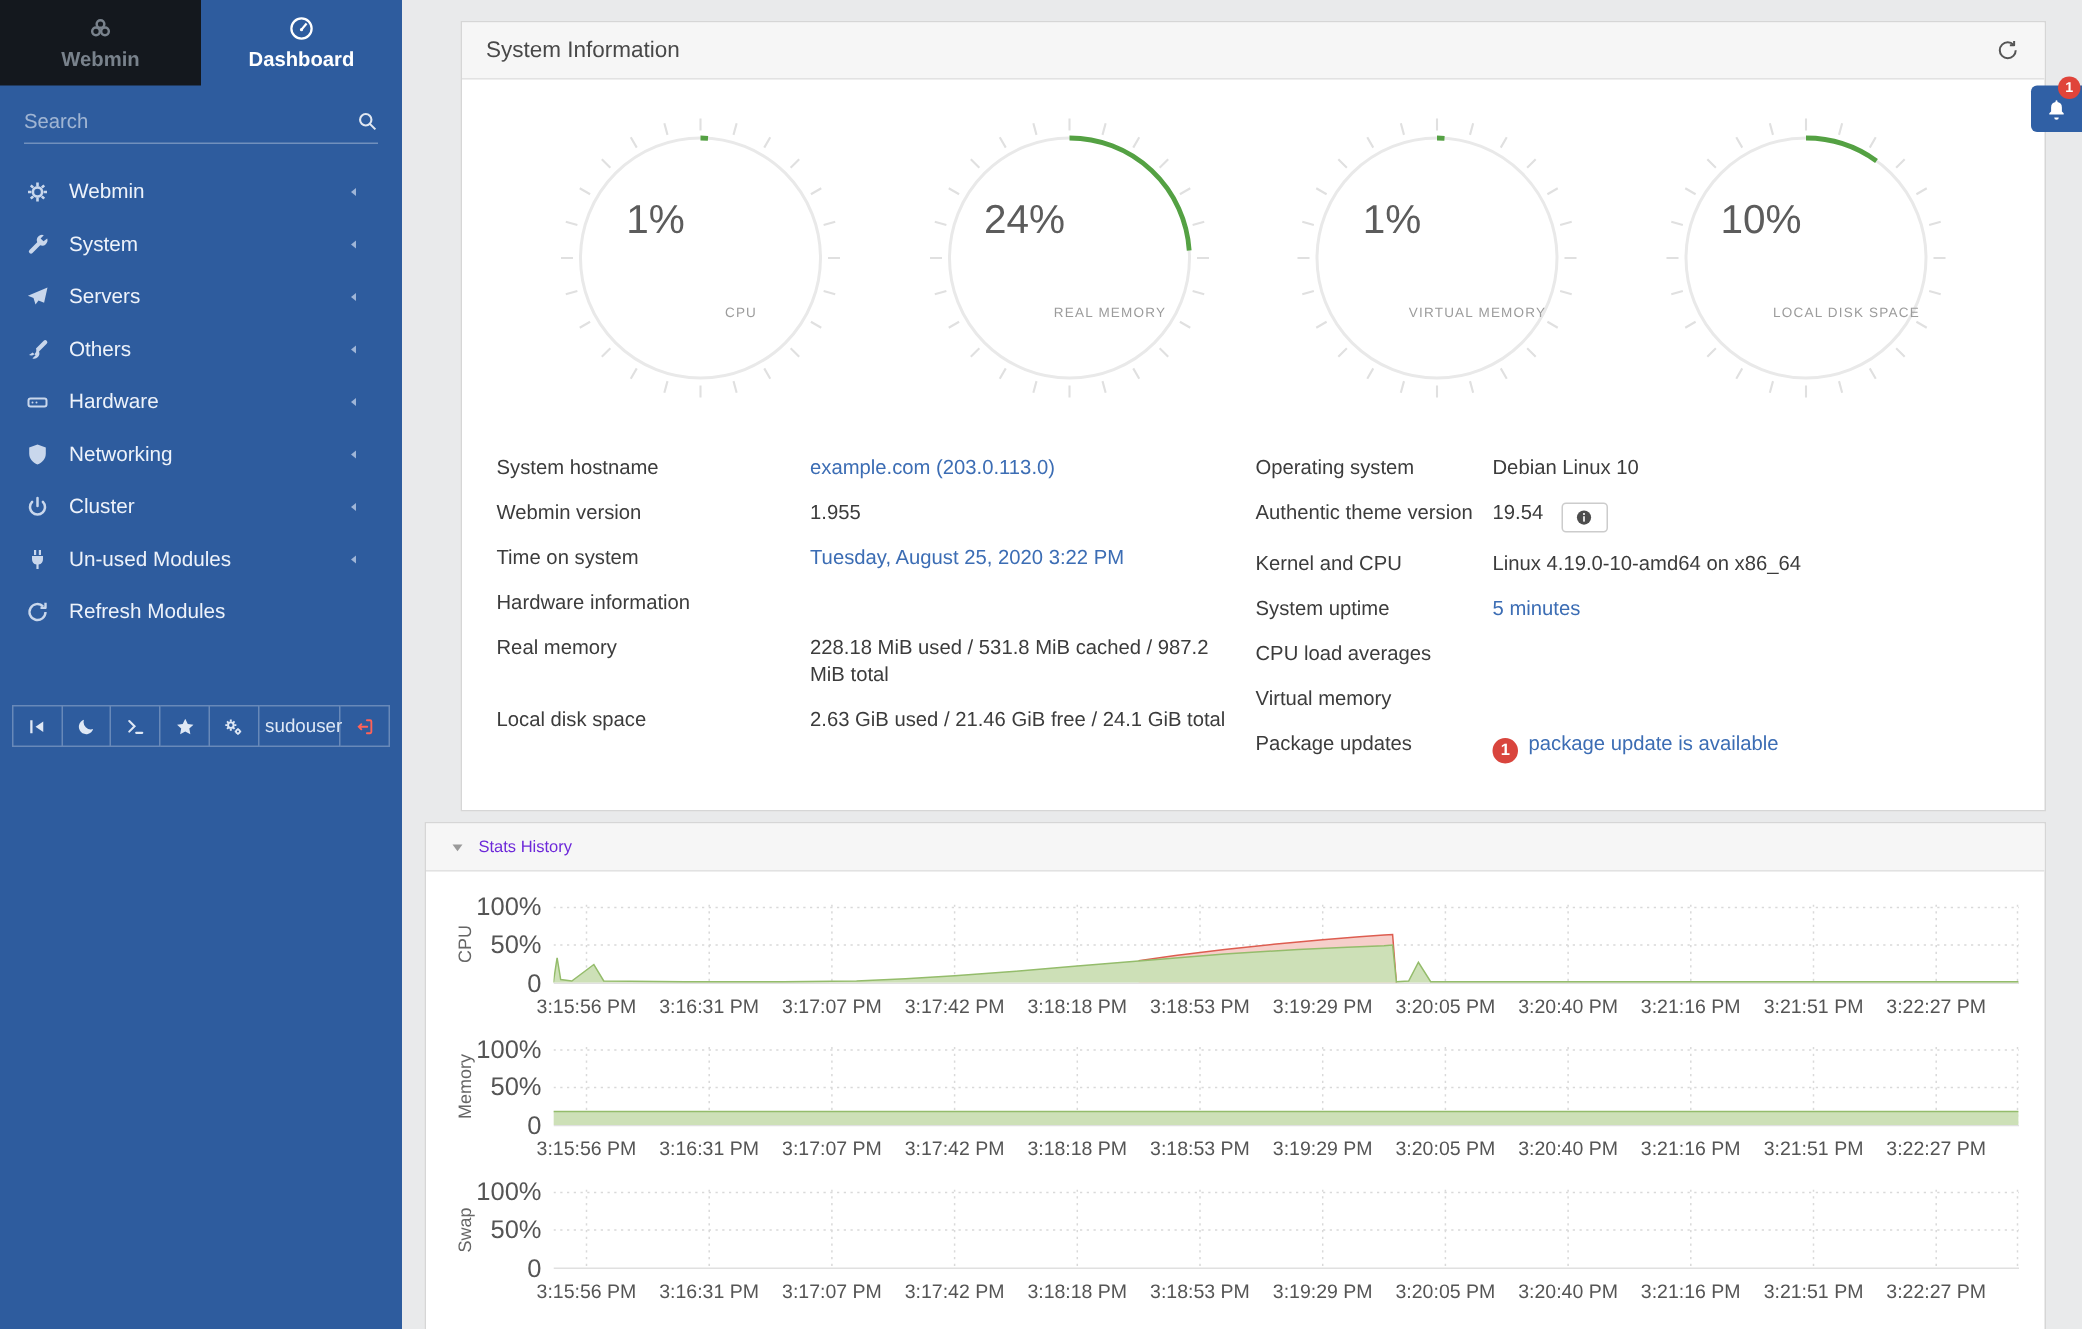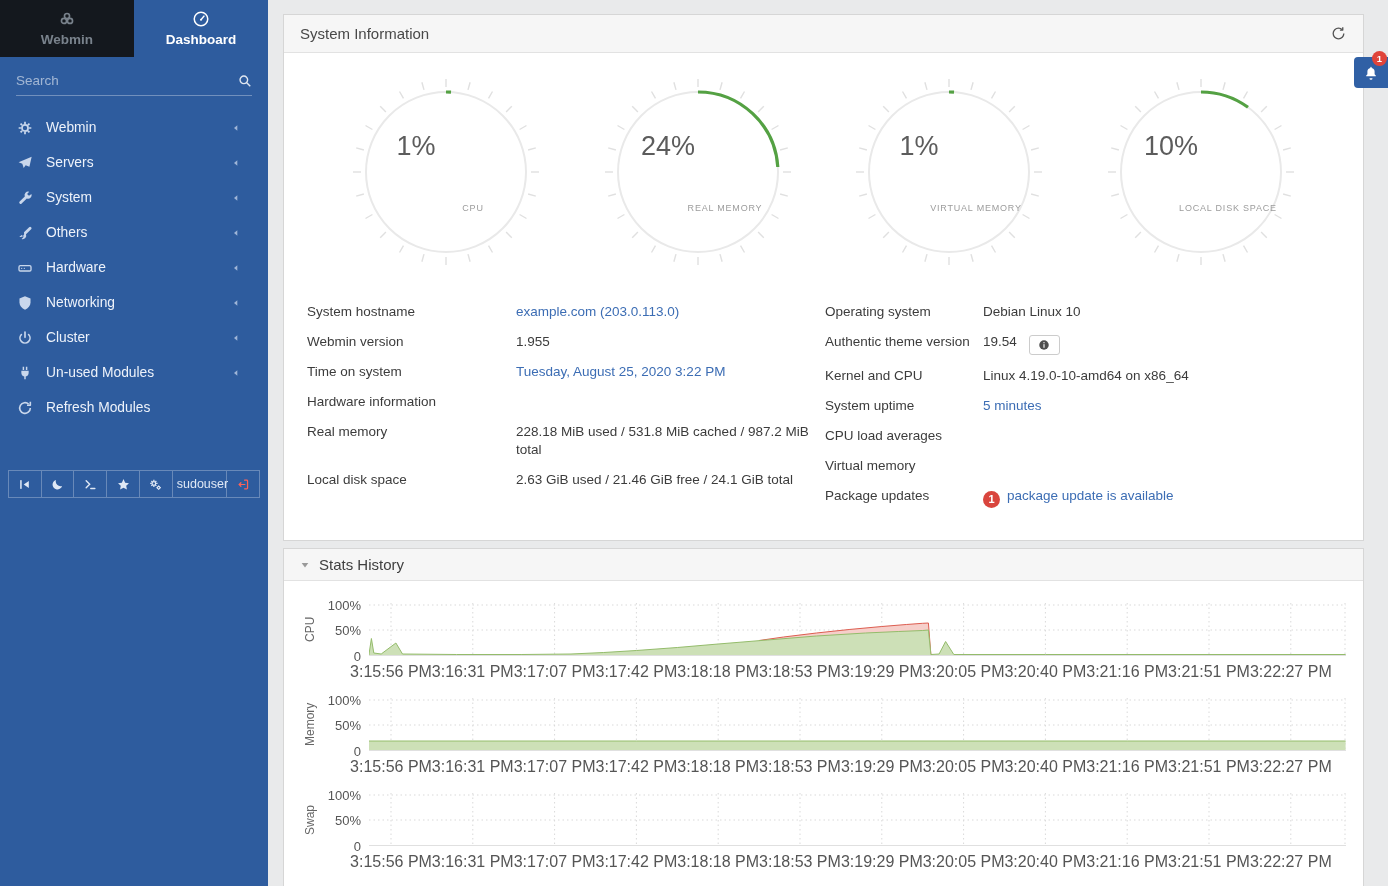--- a/index.html
+++ b/index.html
@@ -41,21 +41,21 @@
   .tool-btn:first-child { border-left-width:1px; }
   .tool-btn .icon { width:13px; height:13px; }
   .tool-btn.user { flex:2.4; }
   .tool-btn.danger { color:#ff6257; }
 
   
   .content { position:absolute; left:268px; right:0; top:0; bottom:0; background:#e9eaeb; }
   .panel { position:absolute; left:15px; right:24px; background:#fff; border:1px solid #d6d6d6; }
   .panel-header { display:flex; align-items:center; background:#f6f6f6; border-bottom:1px solid #e2e2e2;
                   padding:0 16px; color:#484848; font-size:15px; }
-  .panel-sysinfo { top:14px; height:527px; }
+  .panel-sysinfo { top:14px; height:527px;margin-left:24px; }
   .panel-sysinfo .panel-header { height:38px; }
   .reload-btn { margin-left:auto; width:17px; height:17px; color:#555; cursor:pointer; background:none; border:none; }
 
   .gauges { display:flex; justify-content:space-around; padding:24px 36px 0 36px; }
   .gauge { width:190px; height:190px; }
   .gauge-pct { font-size:27px; fill:#5c5c5c; }
   .gauge-cap { font-size:9px; fill:#9c9c9c; letter-spacing:.8px; }
 
   .info-grid { display:grid; grid-template-columns:1fr 1fr; column-gap:6px; padding:36px 26px 0 23px;
                font-size:13.5px; color:#3c3c3c; }
@@ -67,32 +67,32 @@
   .info-row a { color:#3c6db4; text-decoration:none; cursor:pointer;text-align:right; }
   .badge-red { display:inline-flex; width:17px; height:17px; border-radius:50%; background:#d9453d; color:#fff;
                font-size:11px; font-weight:bold; align-items:center; justify-content:center; margin-right:7px;
                vertical-align:-3px; }
   .info-btn { display:inline-flex; align-items:center; justify-content:center; width:31px; height:20px;
               border:1px solid #ccc; border-radius:3px; background:#fff; margin-left:12px; vertical-align:-5px; cursor:pointer; }
   .info-btn .icon { width:12px; height:12px; }
 
   
   .panel-stats { top:548px; height:620px; }
-  .panel-stats .panel-header { height:32px; color:#404040; font-size:15px; cursor:pointer; }
+  .panel-stats .panel-header { height:32px; color:#6d28d9; font-size:11px; cursor:pointer; }
   .stats-caret { width:10px; height:10px; color:#9a9a9a; margin-right:9px; }
 
   .charts { padding-top:22px; position:relative; }
   .chart-row { position:relative; height:95px; }
   .axis-title { position:absolute; left:18px; top:0; height:53px; width:16px; display:flex; align-items:center;
                 justify-content:center; color:#666; font-size:12px;
                 writing-mode:vertical-rl; transform:rotate(180deg); }
   .plot-wrap { position:absolute; left:85px; width:977px; top:0; height:53px; }
   .plot-wrap svg { display:block; }
-  .ylab { position:absolute; right:calc(100% + 8px); transform:translateY(-50%); font-size:13px; color:#555; white-space:nowrap; }
-  .xlab { position:absolute; top:60px; transform:translateX(-50%); font-size:16px; color:#555; white-space:nowrap; }
+  .ylab { position:absolute; right:calc(100% + 8px); transform:translateY(-50%); font-size:17px; color:#555; white-space:nowrap; }
+  .xlab { position:absolute; top:60px; transform:translateX(-50%); font-size:13px; color:#555; white-space:nowrap; }
   .gridline { stroke:#d9d9d9; stroke-width:1; stroke-dasharray:1.5 3; fill:none; }
   .baseline { stroke:#e0e0e0; stroke-width:1; fill:none; }
 
   
   .notify-tab { position:absolute; right:0; top:57px; width:34px; height:31px; background:#3060a5;
                 border-radius:4px 0 0 4px; display:flex; align-items:center; justify-content:center;
                 cursor:pointer; z-index:5; }
   .notify-tab .icon { width:16px; height:16px; color:#fff; }
   .notify-badge { position:absolute; top:-6px; right:1px; min-width:15px; height:15px; border-radius:50%;
                   background:#e0443a; color:#fff; font-size:9.5px; font-weight:bold; display:flex;
@@ -146,37 +146,37 @@
         <span>Webmin</span>
         <span class="icon caret">
           <svg viewBox="0 0 24 24" fill="currentColor">
             <path d="M16 4v16l-10-8z"></path>
           </svg>
         </span>
       </li>
       <li>
         <span class="icon ">
           <svg viewBox="0 0 24 24" fill="currentColor">
+            <path d="M21.7 6.1a5.3 5.3 0 0 1-7 6.6L7 20.4a2.1 2.1 0 0 1-3-3l7.7-7.7a5.3 5.3 0 0 1 6.6-7l-3.2 3.2 2.9 2.9 3.7-2.7z"></path>
+          </svg>
+        </span>
+        <span>System</span>
+        <span class="icon caret">
+          <svg viewBox="0 0 24 24" fill="currentColor">
+            <path d="M16 4v16l-10-8z"></path>
+          </svg>
+        </span>
+      </li>
+      <li>
+        <span class="icon ">
+          <svg viewBox="0 0 24 24" fill="currentColor">
             <path d="M22 2.5L2.4 10.8l5.6 2.2 2 6.5 3-4.1 5.6 2.3L22 2.5z"></path>
           </svg>
         </span>
         <span>Servers</span>
-        <span class="icon caret">
-          <svg viewBox="0 0 24 24" fill="currentColor">
-            <path d="M16 4v16l-10-8z"></path>
-          </svg>
-        </span>
-      </li>
-      <li>
-        <span class="icon ">
-          <svg viewBox="0 0 24 24" fill="currentColor">
-            <path d="M21.7 6.1a5.3 5.3 0 0 1-7 6.6L7 20.4a2.1 2.1 0 0 1-3-3l7.7-7.7a5.3 5.3 0 0 1 6.6-7l-3.2 3.2 2.9 2.9 3.7-2.7z"></path>
-          </svg>
-        </span>
-        <span>System</span>
         <span class="icon caret">
           <svg viewBox="0 0 24 24" fill="currentColor">
             <path d="M16 4v16l-10-8z"></path>
           </svg>
         </span>
       </li>
       <li>
         <span class="icon ">
           <svg viewBox="0 0 24 24" fill="currentColor">
             <path d="M3.5 17.6a5.3 5.3 0 0 0 7-6.6L18.2 3.3a2.1 2.1 0 0 1 3 3l-7.7 7.7a5.3 5.3 0 0 1-6.6 7l3.2-3.2-2.9-2.9-3.7 2.7z"></path>

